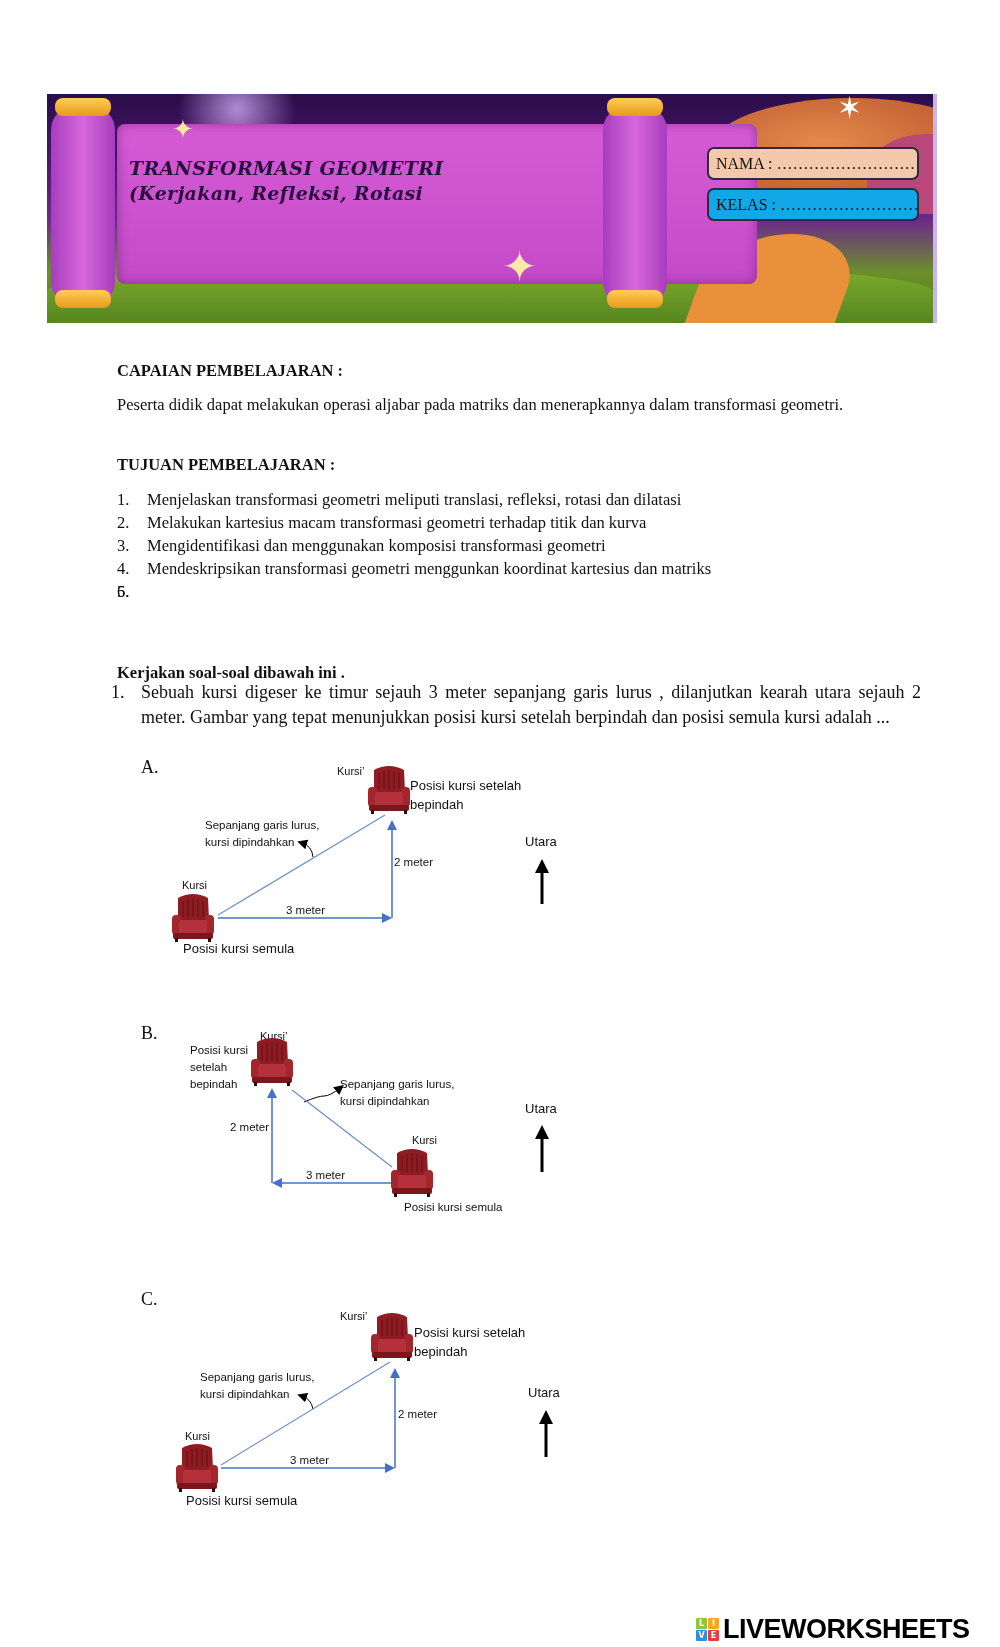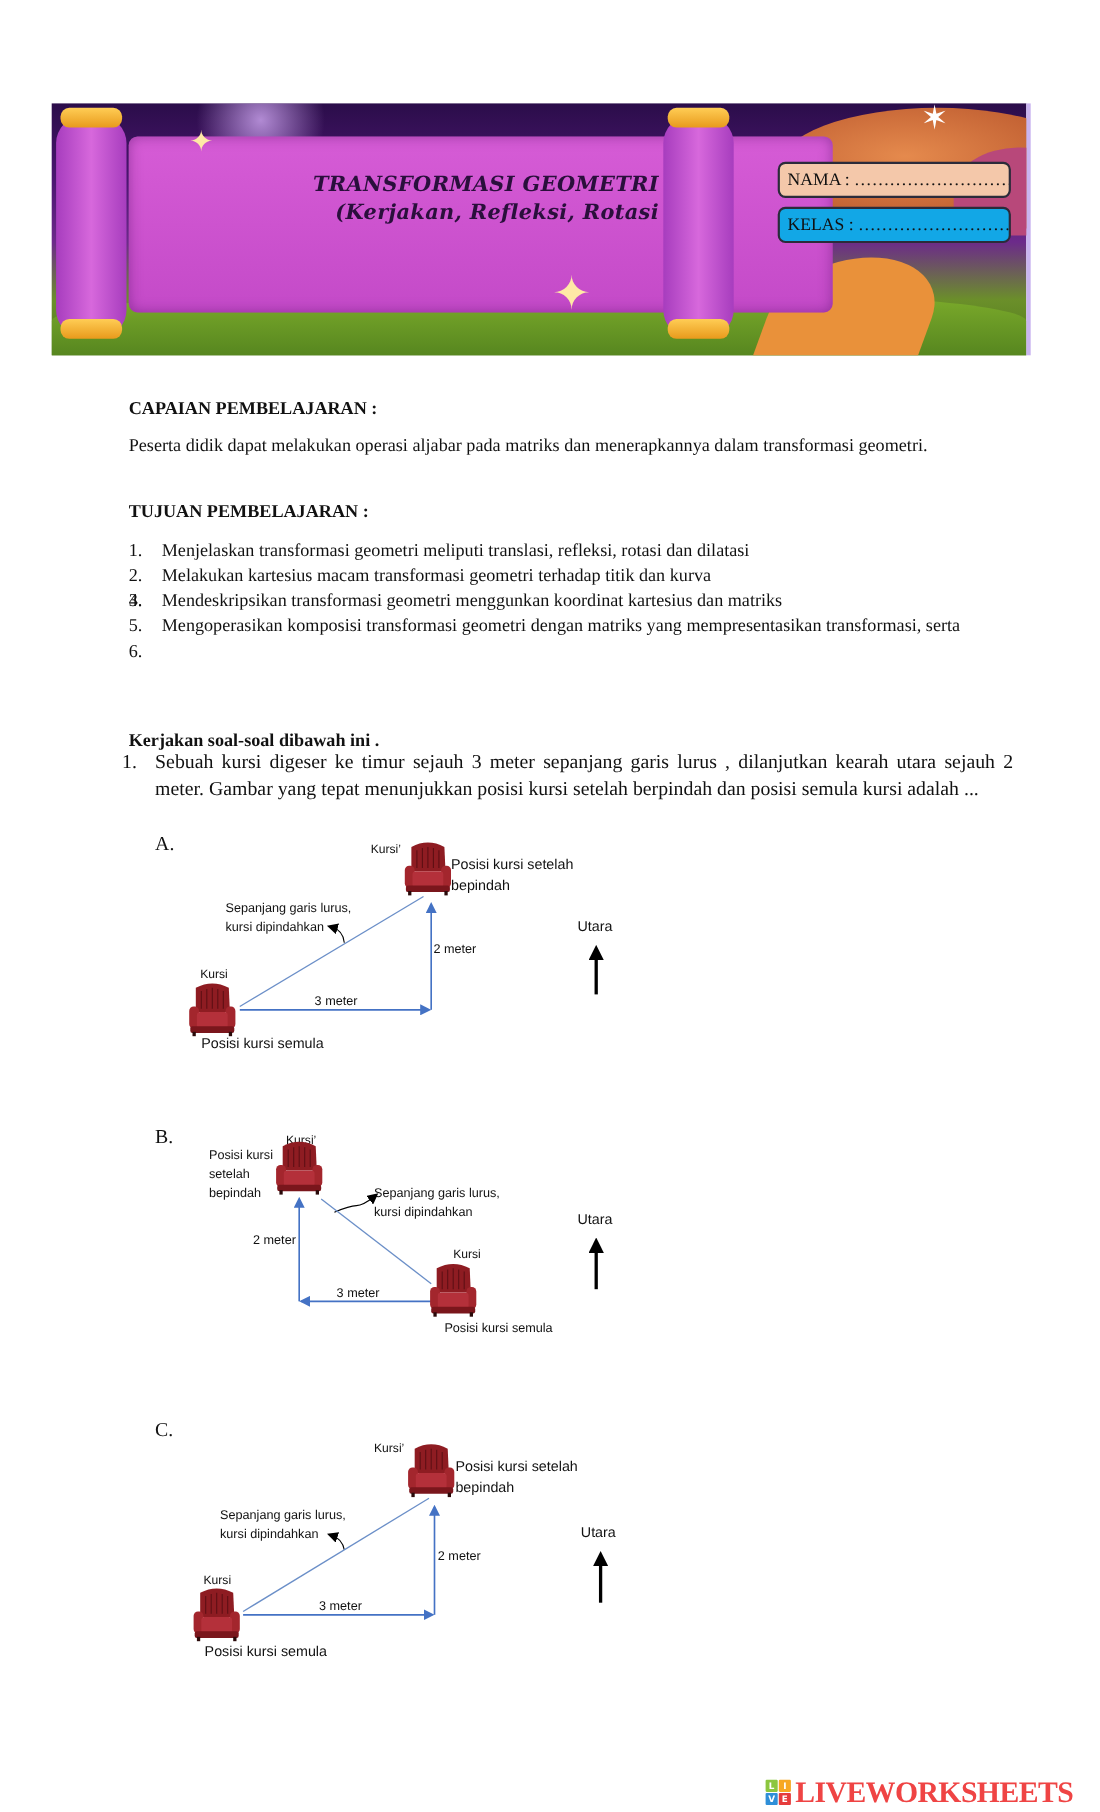--- a/index.html
+++ b/index.html
@@ -25,21 +25,21 @@
             box-shadow: inset 0 0 12px rgba(90,20,110,.5); }
   .banner .roller { position: absolute; top: 12px; width: 64px; height: 200px; border-radius: 24px;
             background: linear-gradient(90deg, #a73dbe, #d768dc 50%, #a73dbe); }
   .banner .roller.left { left: 4px; }
   .banner .roller.right { left: 556px; }
   .banner .cap { position: absolute; width: 56px; height: 18px; border-radius: 8px;
             background: linear-gradient(180deg, #ffcd55, #e89a1c); }
   .banner .cap.lt { left: 8px; top: 4px; }  .banner .cap.lb { left: 8px; top: 196px; }
   .banner .cap.rt { left: 560px; top: 4px; } .banner .cap.rb { left: 560px; top: 196px; }
   .banner .star { position: absolute; color: #ffe9a6; font-family: "DejaVu Sans", sans-serif; }
-  .banner .title { position: absolute; left: 82px; top: 62px; width: 470px; text-align: right;
+  .banner .title { position: absolute; left: 82px; top: 62px; width: 470px; text-align: left;
             font-family: "DejaVu Serif", serif; font-weight: bold; font-style: italic;
             font-size: 19px; line-height: 25px; color: #2a0f3c; letter-spacing: .3px; }
   .name-box, .class-box { position: absolute; left: 660px; width: 212px; height: 33px;
             border: 2px solid #2b2b3a; border-radius: 7px; box-sizing: border-box;
             font-family: "Liberation Serif", serif; font-size: 16px; line-height: 29px;
             padding-left: 7px; color: #111; white-space: nowrap; overflow: hidden; }
   .name-box { top: 53px; background: #f4c8aa; }
   .class-box { top: 94px; background: #12a7e6; }
 
   
@@ -56,22 +56,22 @@
   
   .opt-label { position: absolute; font-size: 18px; }
   svg.diagram { position: absolute; overflow: visible; }
   .diag-text { font-family: "Liberation Sans", "DejaVu Sans", sans-serif; fill: #111; }
 
   
   .brand { position: absolute; left: 696px; top: 1614px; display: flex; align-items: center; gap: 4px; }
   .brand .logo-grid { display: grid; grid-template-columns: 11px 11px; grid-template-rows: 11px 11px; gap: 1px; }
   .brand .logo-grid span { font-family: "DejaVu Sans", sans-serif; font-size: 8px; font-weight: bold;
             color: #fff; display: flex; align-items: center; justify-content: center; border-radius: 1px; }
-  .brand .word { font-family: Liberation Serif, serif; font-weight: bold; font-size: 27px;
-            color: #ef4444; letter-spacing: -0.5px; }
+  .brand .word { font-family: Liberation Sans, sans-serif; font-weight: bold; font-size: 27px;
+            color: #000000; letter-spacing: -0.5px; }
 </style>
 </head>
 <body>
 
 <svg width="0" height="0" style="position:absolute">
   <defs>
     <marker id="blueHead" markerWidth="10" markerHeight="10" refX="8" refY="5" orient="auto" markerUnits="userSpaceOnUse">
       <path d="M0,0 L10,5 L0,10 z" fill="#4472c4"></path>
     </marker>
     <marker id="blackHead" markerWidth="14" markerHeight="14" refX="7" refY="7" orient="auto" markerUnits="userSpaceOnUse">
@@ -118,23 +118,23 @@
 </div>
 
 <div class="content h" style="top:343px;">CAPAIAN PEMBELAJARAN :</div>
 <div class="content justify" style="top:377px;">Peserta didik dapat melakukan operasi aljabar pada matriks dan menerapkannya dalam transformasi geometri.</div>
 
 <div class="content h" style="top:437px;">TUJUAN PEMBELAJARAN :</div>
 <div class="content" style="top:472px;">
   <ol class="goals">
     <li><span class="num">1.</span><span>Menjelaskan transformasi geometri meliputi translasi, refleksi, rotasi dan dilatasi</span></li>
     <li><span class="num">2.</span><span>Melakukan kartesius macam transformasi geometri terhadap titik dan kurva</span></li>
-    <li><span class="num">3.</span></li>
+    <li><span class="num">3.</span><span>Mengidentifikasi dan menggunakan komposisi transformasi geometri</span></li>
     <li><span class="num">4.</span><span>Mendeskripsikan transformasi geometri menggunkan koordinat kartesius dan matriks</span></li>
-    <li><span class="num">5.</span><span>Mengoperasikan komposisi transformasi geometri dengan matriks yang mempresentasikan transformasi, serta</span></li>
+    <li><span class="num">5.</span></li>
     <li><span class="num">6.</span></li>
   </ol>
 </div>
 
 <div class="content h" style="top:645px;">Kerjakan soal-soal dibawah ini .</div>
 <div class="question">
   <span class="qnum">1.</span>
   <div class="qtext">Sebuah kursi digeser ke timur sejauh 3 meter sepanjang garis lurus , dilanjutkan kearah utara sejauh 2 meter. Gambar yang tepat menunjukkan posisi kursi setelah berpindah dan posisi semula kursi adalah ...</div>
 </div>
 

